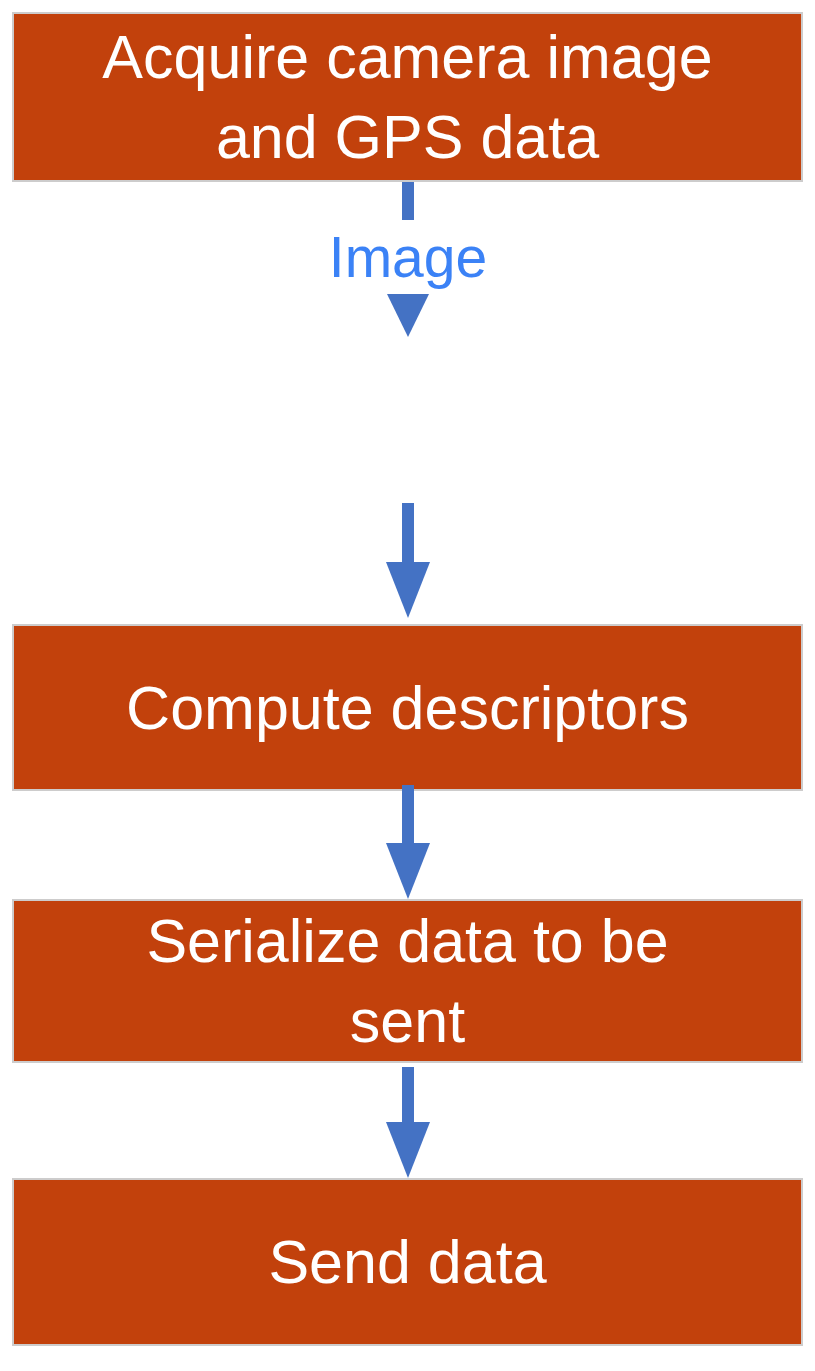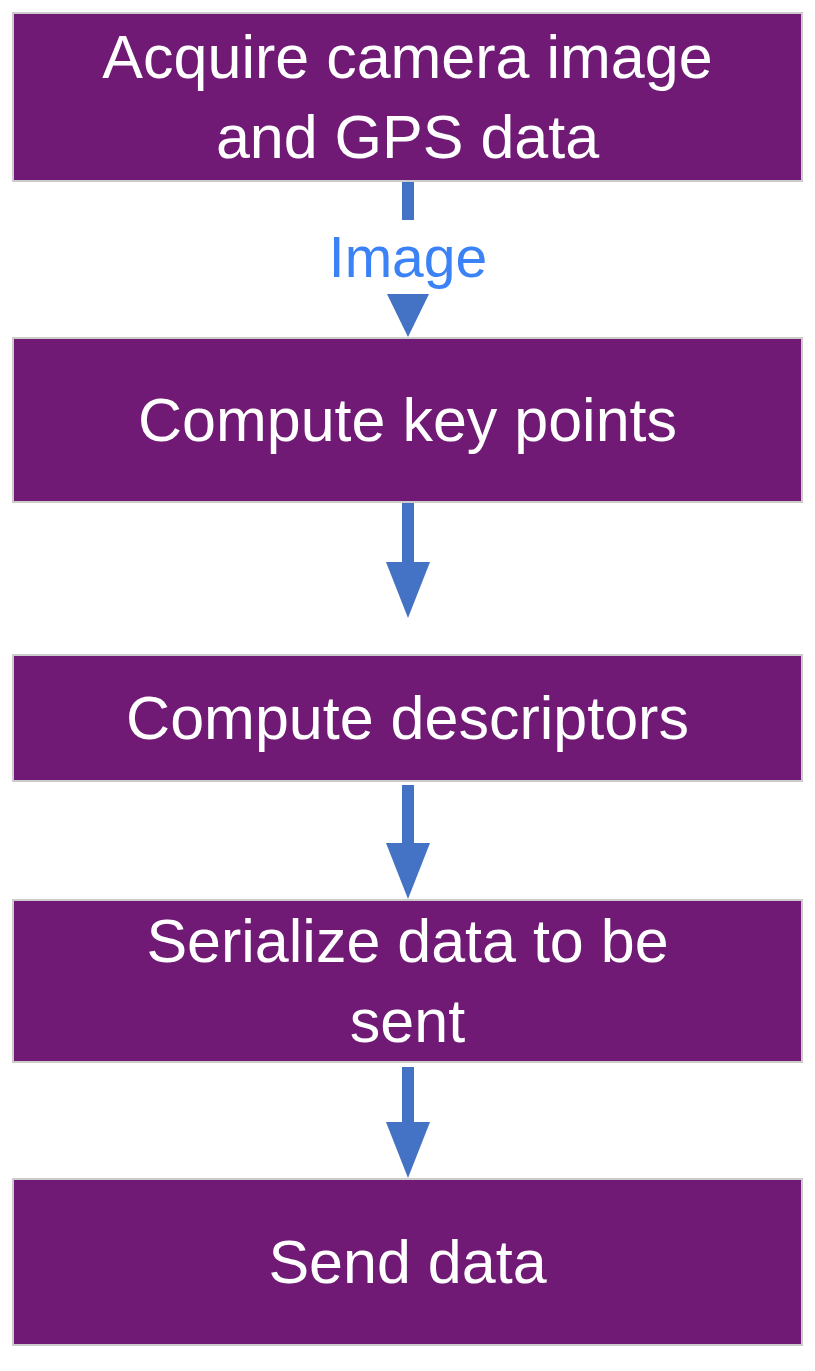--- a/index.html
+++ b/index.html
@@ -14,36 +14,36 @@
     height: 1371px;
     background: #ffffff;
     overflow: hidden;
   }
   .node {
     position: absolute;
     left: 12px;
     width: 791px;
     box-sizing: border-box;
     border: 2px solid #cdcccc;
-    background: #701a75;
+    background: #c2410c;
     display: flex;
     align-items: center;
     justify-content: center;
     text-align: center;
   }
   .node .label {
     color: #ffffff;
     font-size: 61px;
     line-height: 80px;
     white-space: pre-line;
     letter-spacing: 0px;
   }
   .node1 { top: 12px;   height: 170px; }
   .node2 { top: 337px;  height: 166px; }
-  .node3 { top: 654px;  height: 128px; }
+  .node3 { top: 624px;  height: 167px; }
   .node4 { top: 899px;  height: 164px; }
   .node5 { top: 1178px; height: 168px; align-items: center; }
 
   .arrow-line {
     position: absolute;
     left: 402px;
     width: 12px;
     background: #4472c4;
   }
   .arrow-head {
@@ -84,23 +84,20 @@
 
   <div class="node node1">
     <span class="label">Acquire camera image
 and GPS data</span>
   </div>
 
   <div class="arrow-line line1"></div>
   <div class="edge-label">Image</div>
   <div class="arrow-head head1"></div>
 
-  <div class="node node2">
-    <span class="label">Compute key points</span>
-  </div>
 
   <div class="arrow-line line2"></div>
   <div class="arrow-head head2"></div>
 
   <div class="node node3">
     <span class="label">Compute descriptors</span>
   </div>
 
   <div class="arrow-line line3"></div>
   <div class="arrow-head head3"></div>

